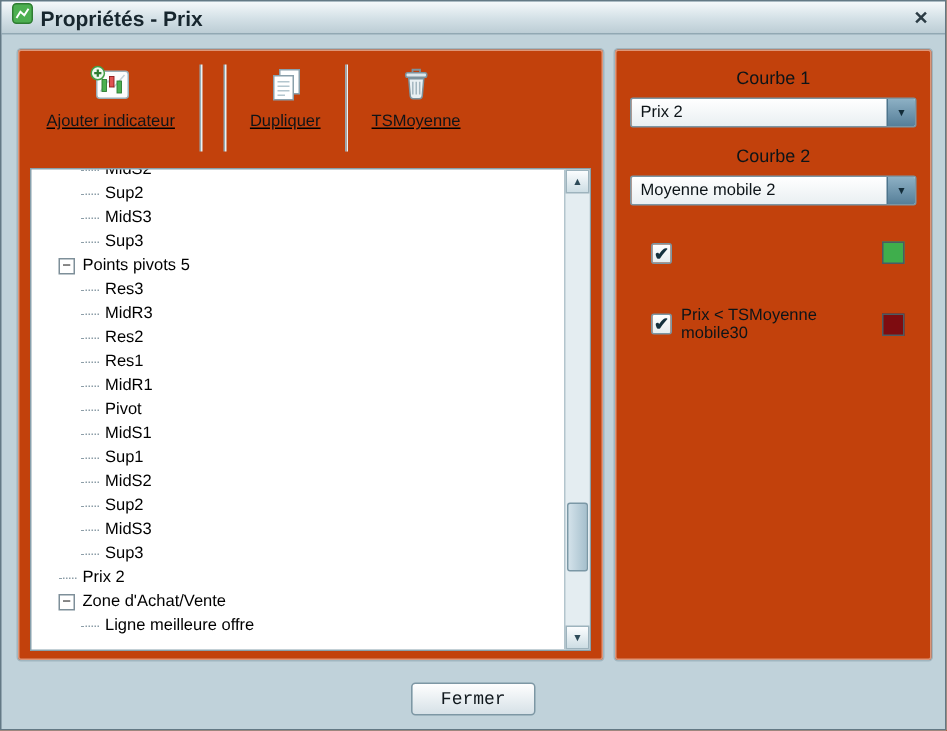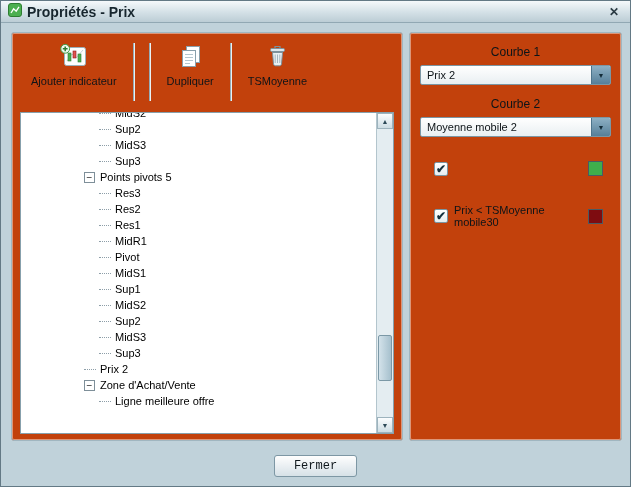--- a/index.html
+++ b/index.html
@@ -19,39 +19,39 @@
     border-bottom:1px solid #91a8b3;
   }
   .titlebar .title { flex:1; font-size:14px; font-weight:bold; color:#17262e; }
   .close-btn { font-size:12px; font-weight:bold; color:#2b3b44; padding:0 4px; cursor:default; }
   
   .content { position:absolute; top:23px; left:0; right:0; bottom:0; }
   .panel {
     position:absolute; border:1px solid #a0b6c0; border-radius:3px;
     background:#c2410c; box-shadow: inset 0 0 0 1px rgba(255,255,255,0.45);
   }
-  .left-panel  { left:10px;  top:8px; width:392px; height:409px; }
+  .left-panel  { left:10px;  top:8px; width:392px; height:409px;text-decoration:underline; }
   .right-panel { left:408px; top:8px; width:213px; height:409px; padding:8px; }
   
   .toolbar { display:flex; align-items:flex-start; padding:8px 4px 0 10px; height:76px; }
   .tool-btn {
     display:flex; flex-direction:column; align-items:center; gap:5px;
     background:transparent; border:none; padding:2px 9px; font-size:11px; color:#101418;
     font-family:"Liberation Sans",sans-serif;
   }
   .tool-btn svg { display:block; }
   .tool-sep { width:2px; height:58px; margin:2px 7px 0 7px;
     border-left:1px solid #94abb6; border-right:1px solid #e9f1f4; }
   
   .tree-box {
     position:absolute; left:8px; right:8px; top:79px; bottom:6px;
     background:#ffffff; border:1px solid #87a0ac; display:flex;
   }
   .tree-view { flex:1; overflow:hidden; position:relative; }
-  .tree-rows { margin-top:-8px;padding-left:45px; }
+  .tree-rows { margin-top:-8px; }
   .tree-row { height:16px; display:flex; align-items:center; font-size:11px; color:#000; white-space:nowrap; }
   .tree-row.level1 { padding-left:18px; }
   .tree-row.level2 { padding-left:33px; }
   .expander {
     width:11px; height:11px; border:1px solid #7e8f99; background:#fff;
     display:inline-flex; align-items:center; justify-content:center;
     margin-right:5px; font-size:10px; line-height:9px; color:#222; flex:none;
   }
   .connector { width:12px; height:0; border-top:1px dotted #8d9ea8; margin-right:4px; flex:none; }
   
@@ -185,20 +185,24 @@
               <div class="tree-row level1">
                 <span class="expander">−</span>
                 <span>Points pivots 5</span>
               </div>
               <div class="tree-row level2">
                 <span class="connector"></span>
                 <span>Res3</span>
               </div>
               <div class="tree-row level2">
                 <span class="connector"></span>
+                <span>MidR3</span>
+              </div>
+              <div class="tree-row level2">
+                <span class="connector"></span>
                 <span>Res2</span>
               </div>
               <div class="tree-row level2">
                 <span class="connector"></span>
                 <span>Res1</span>
               </div>
               <div class="tree-row level2">
                 <span class="connector"></span>
                 <span>MidR1</span>
               </div>

